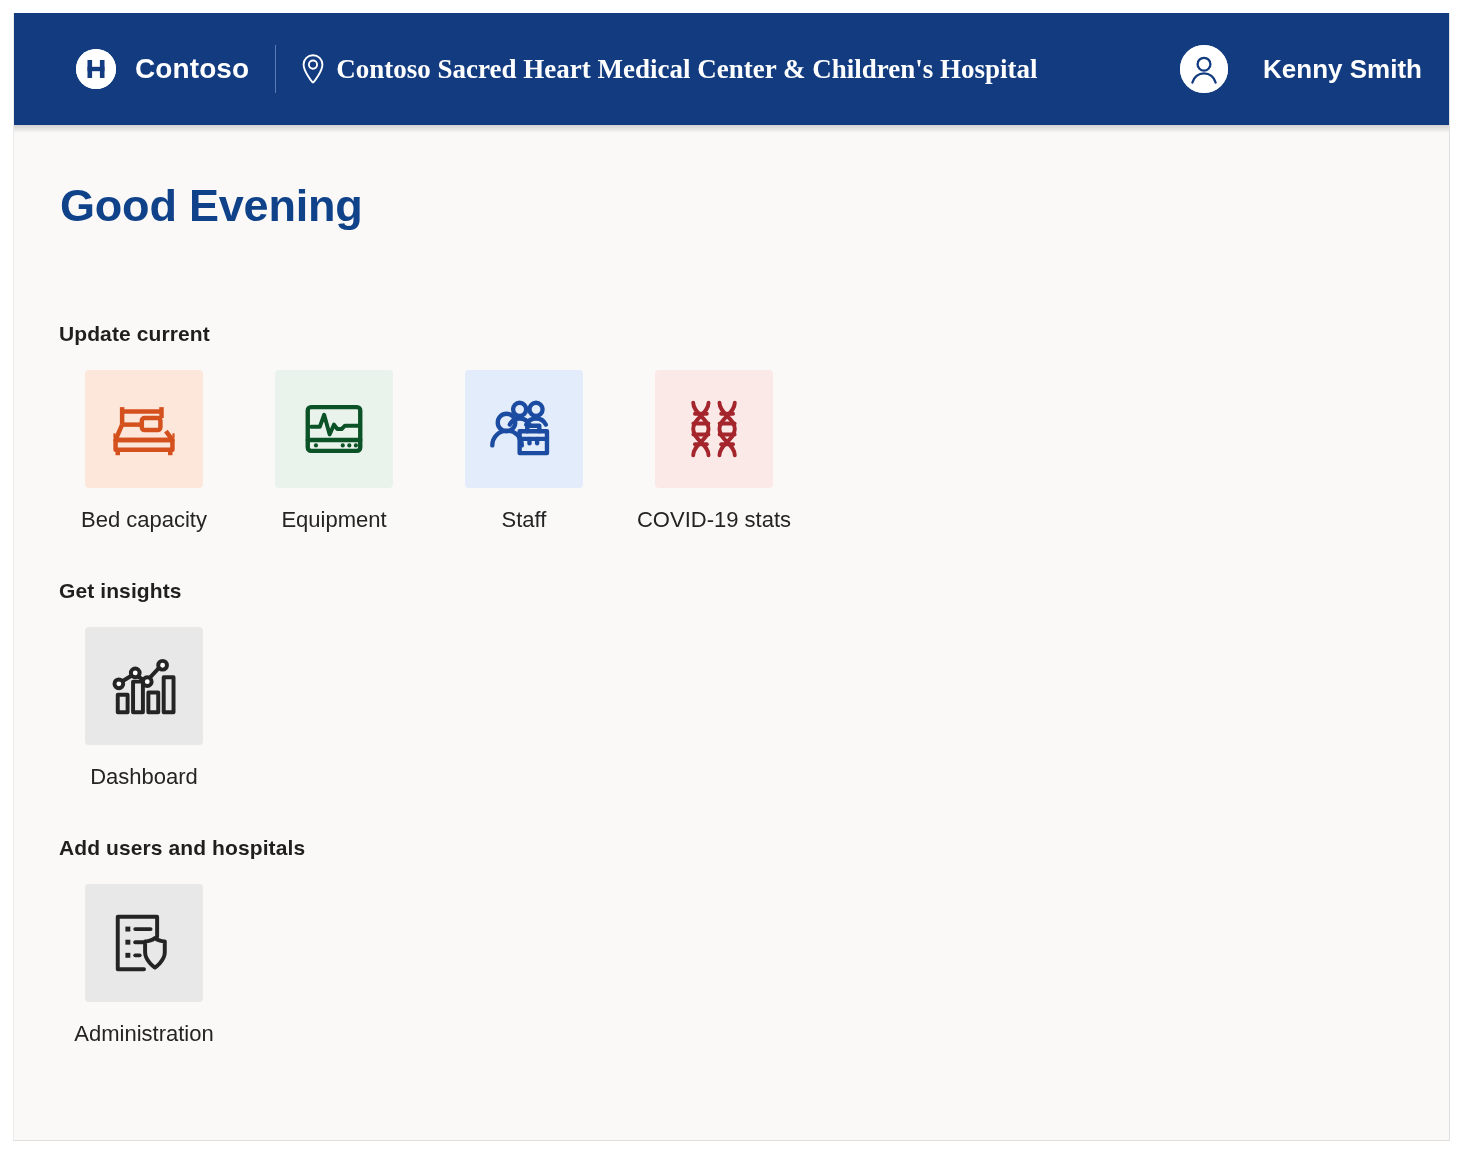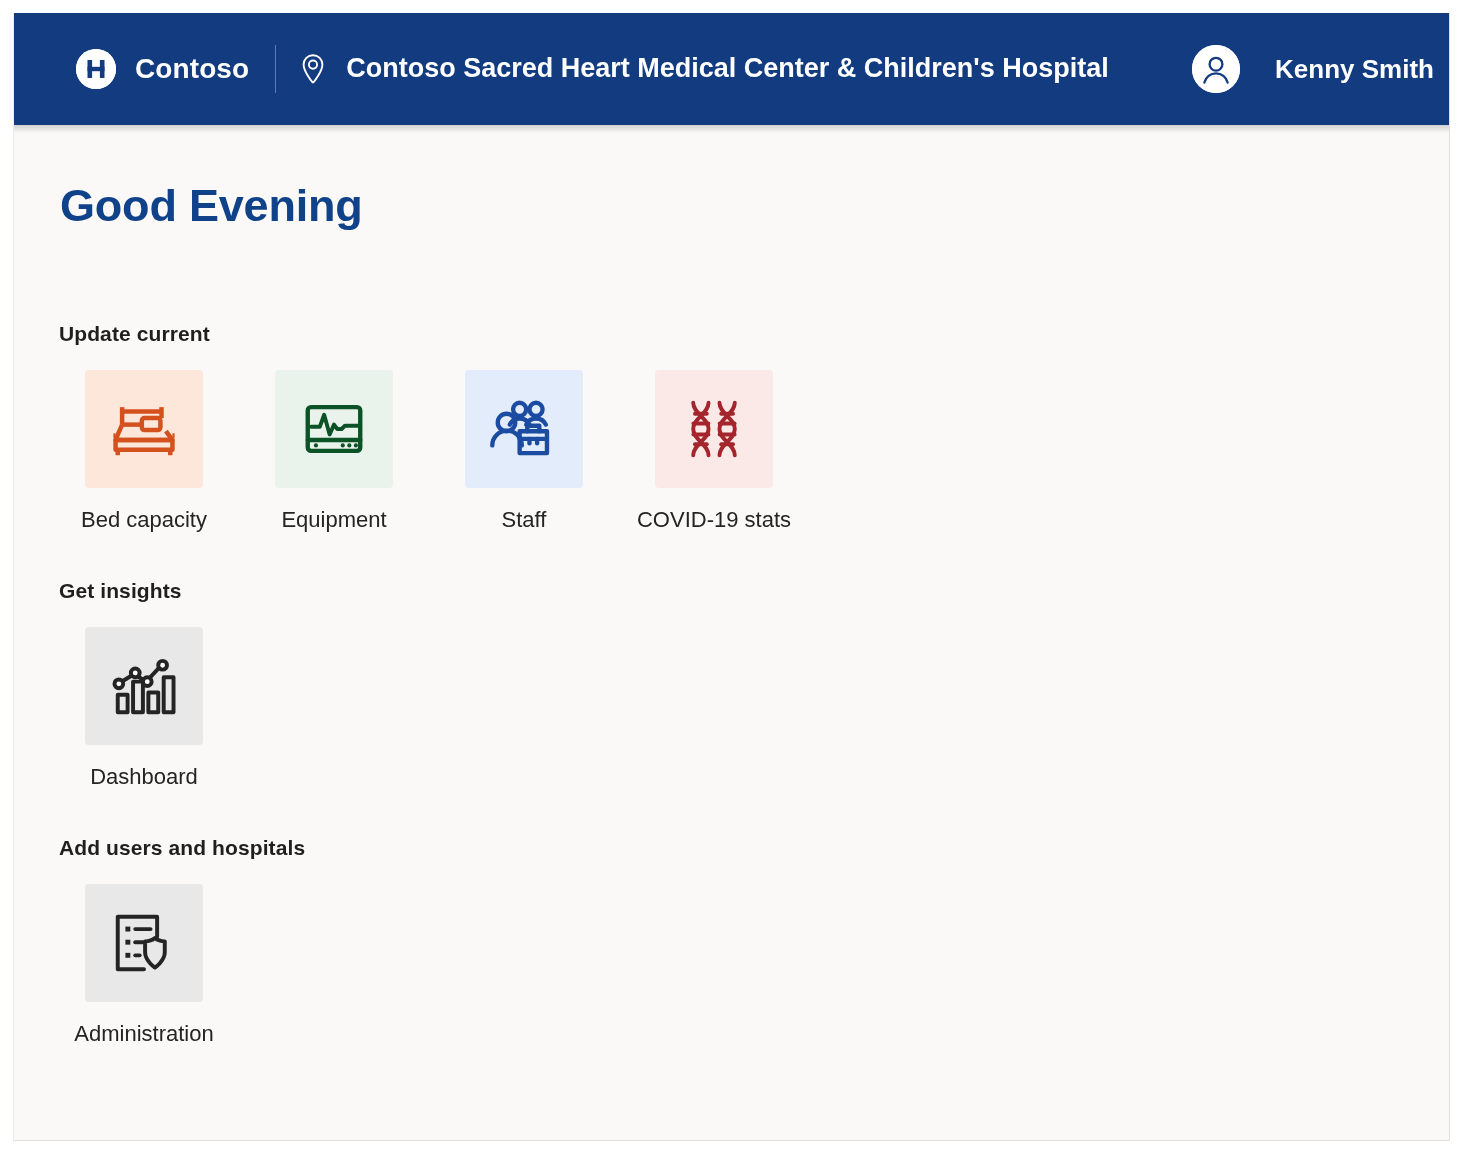--- a/index.html
+++ b/index.html
@@ -27,21 +27,21 @@
   }
 
   
   #app-header {
     position: relative;
     height: 112px;
     width: 100%;
     background: #123B80;
     display: flex;
     align-items: center;
-    padding: 0 0 0 62px;
+    padding: 0 12px 0 62px;
   }
 
   #app-header::after {
     content: "";
     position: absolute;
     left: 0; right: 0; bottom: -8px;
     height: 8px;
     background: linear-gradient(to bottom, rgba(0,0,0,0.16), rgba(0,0,0,0));
     pointer-events: none;
   }
@@ -71,23 +71,24 @@
   .header-divider {
     width: 1px;
     height: 48px;
     background: #5b7bb4;
     margin: 0 24px 0 26px;
     flex: none;
   }
 
   .site-block {
     display: flex;
-    align-items: flex-start;
-    gap: 20px;
+    align-items: flex-end;
+    gap: 10px;
     min-width: 0;
+    font-family: Liberation Serif, serif;
   }
 
   .site-name {
     color: #ffffff;
     font-size: 27px;
     font-weight: bold;
     white-space: nowrap;
   }
 
   .user-block {

